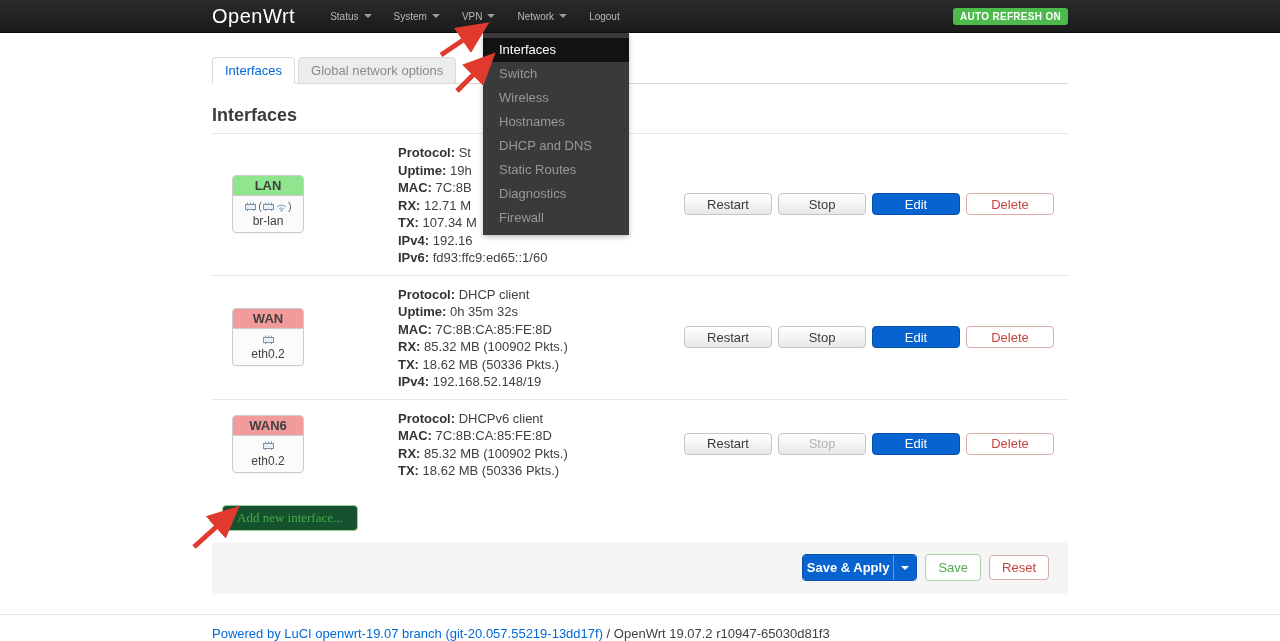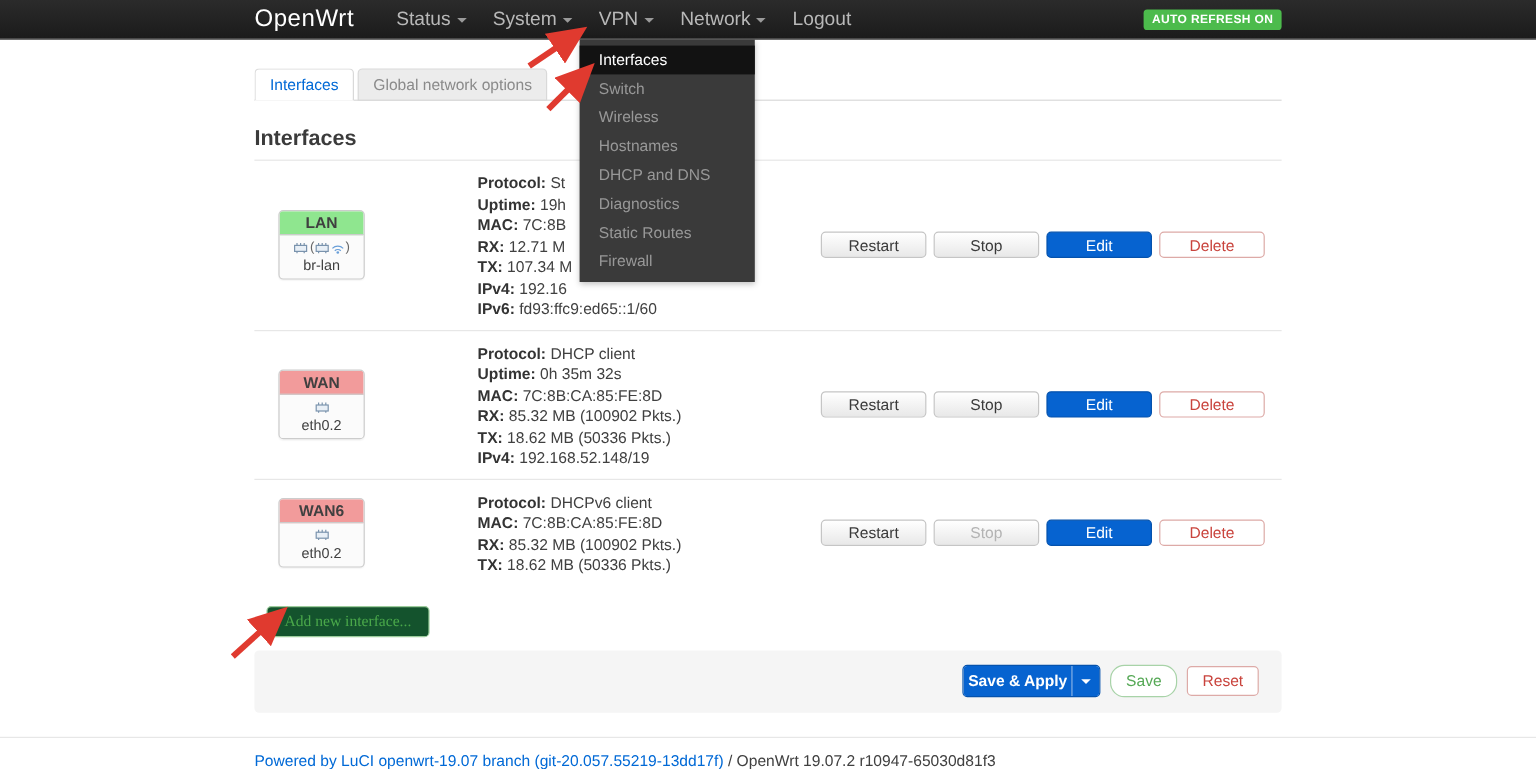--- a/index.html
+++ b/index.html
@@ -5,21 +5,21 @@
   * { box-sizing: border-box; margin: 0; padding: 0; }
   html, body { width: 1280px; height: 641px; background: #fff; overflow: hidden;
     font-family: "Liberation Sans", sans-serif; position: relative; }
 
   
   .navbar { height: 33px; background: linear-gradient(#2b2b2b, #1b1b1b);
     border-bottom: 1px solid #0d0d0d; position: relative; z-index: 40; }
   .nav-inner { width: 856px; margin: 0 auto; height: 100%; display: flex; align-items: center; }
   .brand { color: #fff; font-size: 20px; letter-spacing: .5px; cursor: pointer; }
   .nav-items { display: flex; margin-left: 24px; }
-  .nav-item { color: #b8b8b8; font-size: 16px; padding: 0 11px; line-height: 33px; cursor: pointer; }
+  .nav-item { color: #b8b8b8; font-size: 10px; padding: 0 11px; line-height: 33px; cursor: pointer; }
   .caret { display: inline-block; width: 0; height: 0; border-left: 4px solid transparent;
     border-right: 4px solid transparent; border-top: 4px solid #9a9a9a; margin-left: 5px; vertical-align: 2px; }
   .refresh-badge { margin-left: auto; background: #4cbb4c; color: #fff; font-size: 10px;
     font-weight: bold; padding: 3px 7px; border-radius: 3px; letter-spacing: .3px; cursor: pointer; }
 
   
   .dropdown { position: absolute; left: 483px; top: 33px; width: 146px; background: #3a3a3a;
     padding: 5px 0; z-index: 50; box-shadow: 0 2px 5px rgba(0,0,0,.25); }
   .dd-item { font-size: 13px; color: #989898; padding: 5px 16px; line-height: 14px; cursor: pointer; }
   .dd-item.active { background: #121212; color: #fff; }
@@ -73,21 +73,21 @@
   .page-actions { margin-top: 11px; background: #f5f5f5; border-radius: 4px; height: 52px;
     display: flex; align-items: center; justify-content: flex-end; padding-right: 19px; gap: 8px; }
   .split-group { display: flex; height: 27px; border-radius: 4px; overflow: hidden;
     border: 1px solid #0452ad; }
   .btn-blue-main { background: #0663d0; color: #fff; font-size: 13px; font-weight: bold;
     border: none; padding: 0 4px; cursor: pointer; font-family: inherit; }
   .btn-blue-caret { background: #0663d0; border: none; border-left: 1px solid rgba(255,255,255,.35);
     width: 23px; cursor: pointer; display: flex; align-items: center; justify-content: center; }
   .caret-white { border-top-color: #fff; margin-left: 0; }
   .btn-save { height: 27px; padding: 0 12px; font-size: 13px; background: #fff; color: #55a855;
-    border: 1px solid #a8d3a8; border-radius: 12px; cursor: pointer; font-family: inherit; }
+    border: 1px solid #a8d3a8; border-radius: 4px; cursor: pointer; font-family: inherit; }
   .btn-reset { height: 25px; padding: 0 12px; font-size: 13px; background: #fff; color: #c9433c;
     border: 1px solid #ddaaa7; border-radius: 4px; cursor: pointer; font-family: inherit; }
 
   
   .footer-rule { border-top: 1px solid #e7e7e7; margin-top: 20px; }
   .footer { width: 856px; margin: 0 auto; padding-top: 11px; font-size: 13px; color: #404040; }
   .footer a { color: #0069d6; text-decoration: none; cursor: pointer; }
 
   
   .arrows { position: absolute; left: 0; top: 0; z-index: 100; pointer-events: none; }
@@ -108,22 +108,22 @@
     <span class="refresh-badge">AUTO REFRESH ON</span>
   </div>
 </div>
 
 <div class="dropdown">
   <div class="dd-item active">Interfaces</div>
   <div class="dd-item">Switch</div>
   <div class="dd-item">Wireless</div>
   <div class="dd-item">Hostnames</div>
   <div class="dd-item">DHCP and DNS</div>
+  <div class="dd-item">Static Routes</div>
   <div class="dd-item">Diagnostics</div>
-  <div class="dd-item">Static Routes</div>
   <div class="dd-item">Firewall</div>
 </div>
 
 <div class="container">
 
   <div class="tabs">
     <div class="tab active">Interfaces</div>
     <div class="tab inactive">Global network options</div>
   </div>
 

